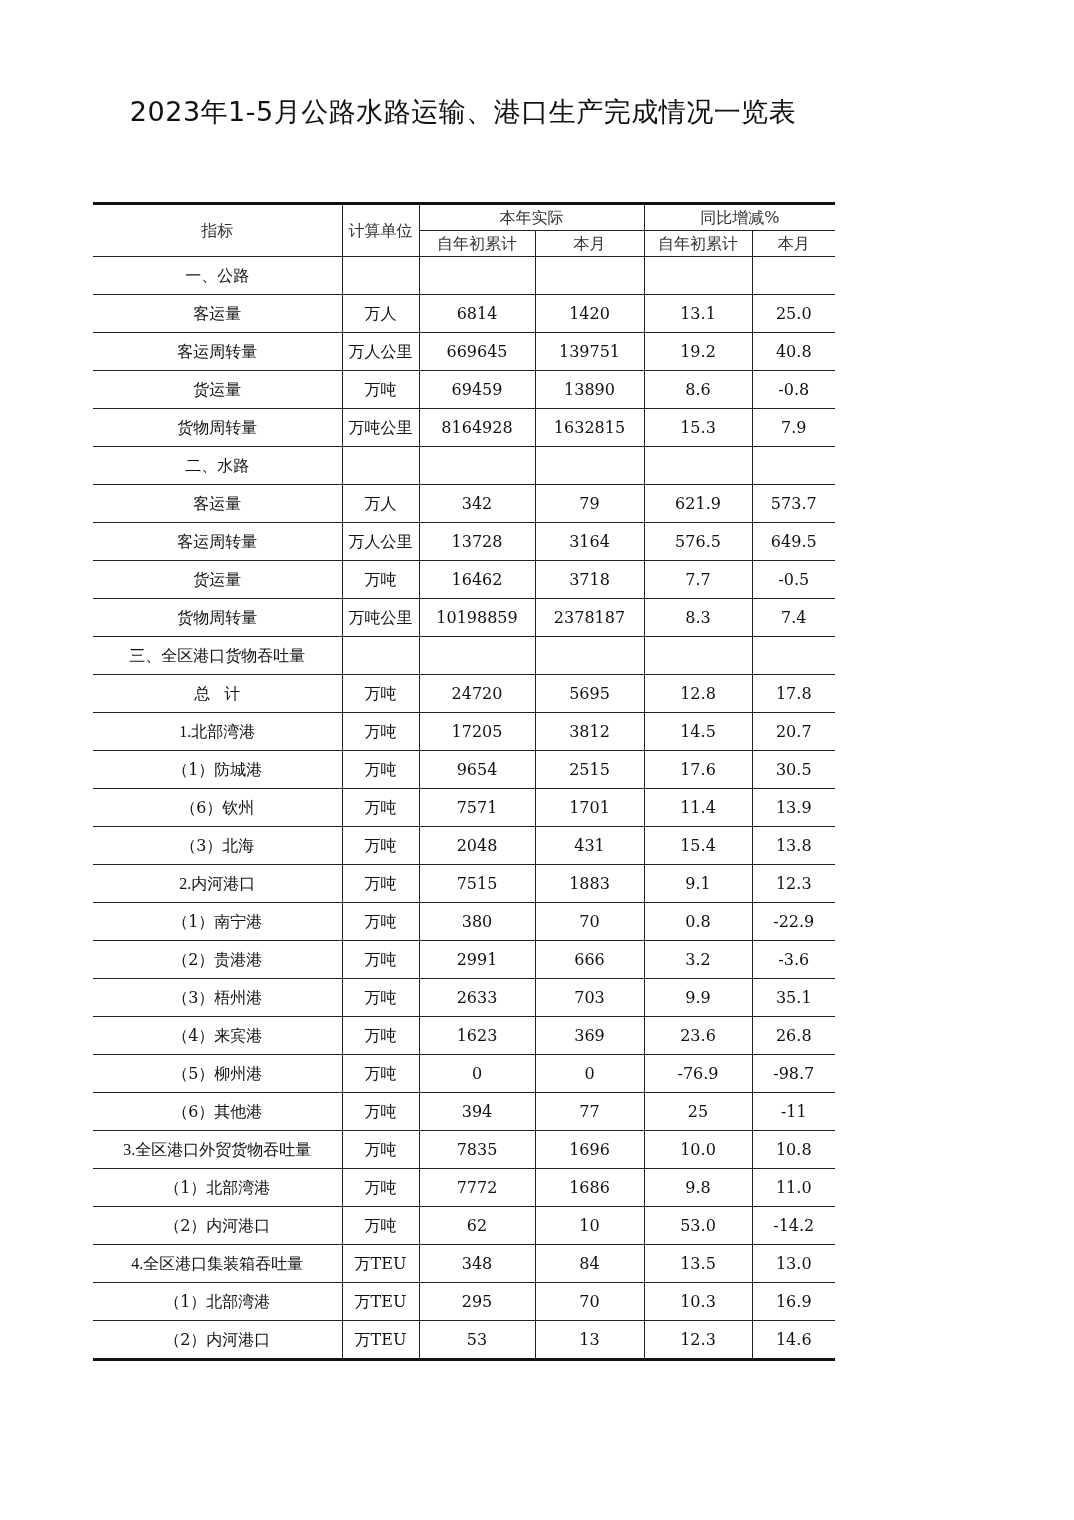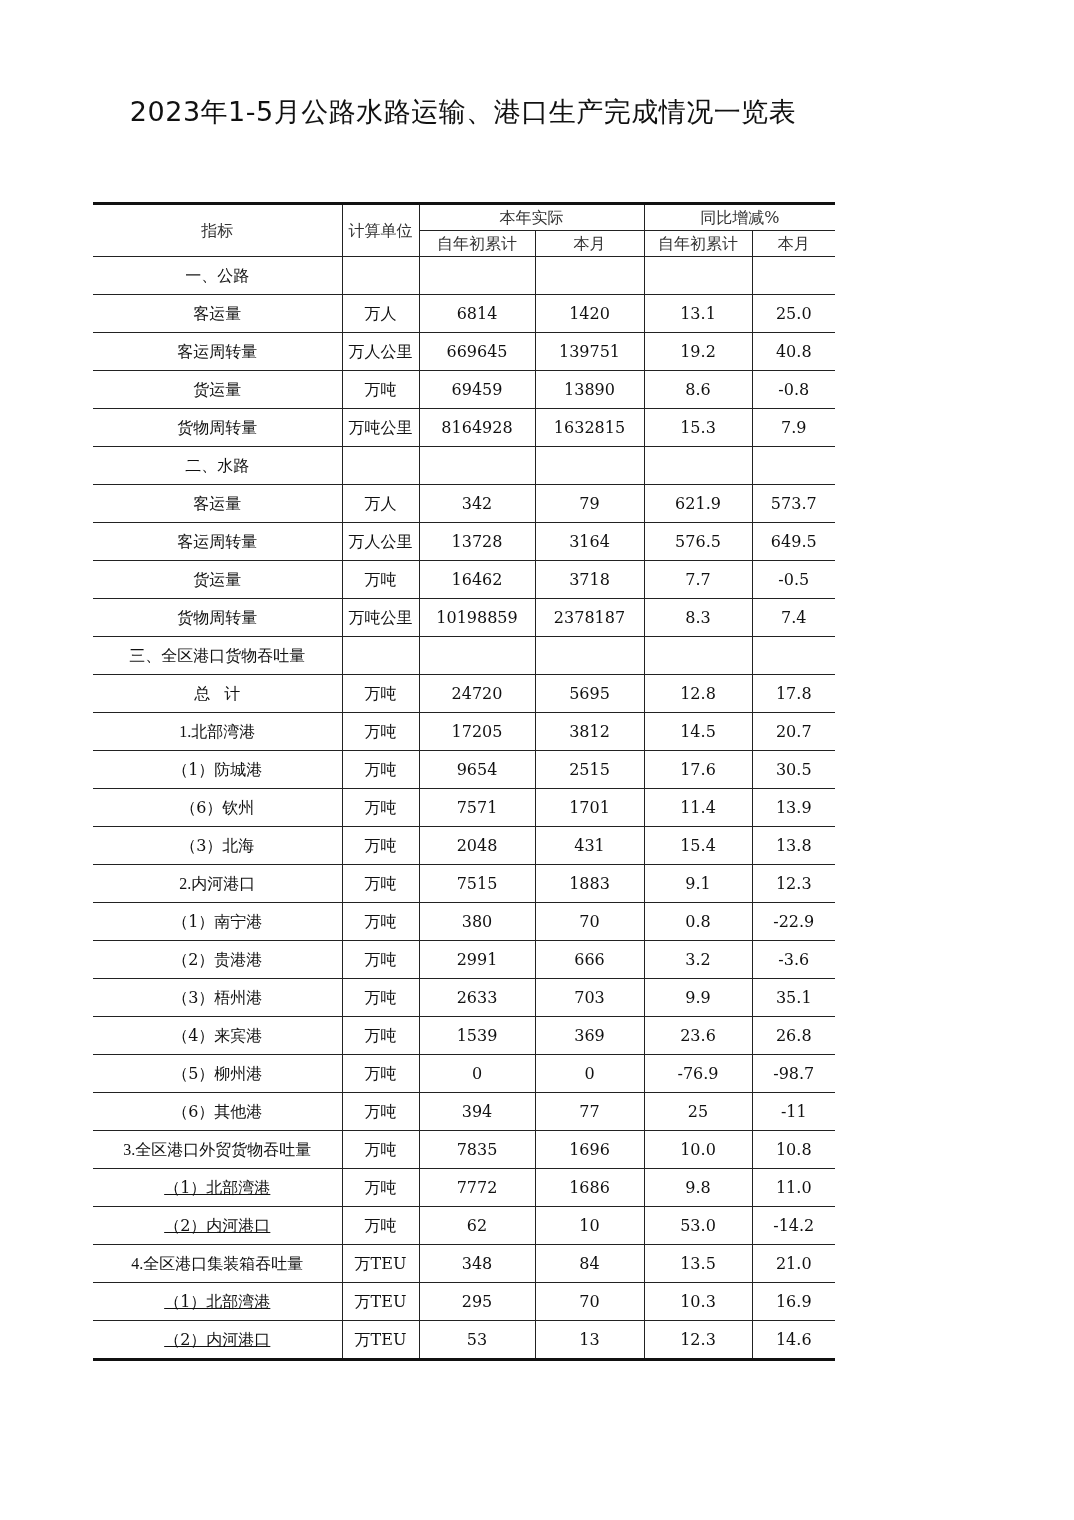--- a/index.html
+++ b/index.html
@@ -16,21 +16,21 @@
   table.stat thead tr:first-child th { border-top:3px solid #111; }
   table.stat thead th { height:25px; line-height:25px; color:#333; }
   table.stat thead tr.h1 th.idx, table.stat thead tr.h1 th.unit { height:51px; }
   table.stat td { height:37px; line-height:37px; }
   table.stat tbody tr:last-child td { border-bottom:3px solid #111; }
   table.stat tr > *:first-child { border-left:none; }
   table.stat tr > *:last-child { border-right:none; }
   td.section { text-align:left; padding-left:4px; font-family:Liberation Serif, serif; font-weight:bold; font-size:16px; }
   td.sub { text-align:center; }
   td.sub2 { text-align:left; padding-left:78px; }
-  td.sub3 { text-align:left; padding-left:70px;text-decoration:underline; }
+  td.sub3 { text-align:left; padding-left:70px; }
   td.total { font-weight:bold; letter-spacing:14px; text-indent:14px; }
   td.num { font-size:16px; }
 </style>
 </head>
 <body>
 
 <div class="title">2023年1-5月公路水路运输、港口生产完成情况一览表</div>
 
 <table class="stat">
   <colgroup>
@@ -212,21 +212,21 @@
         <td class="sub2">（3）梧州港</td>
         <td>万吨</td>
         <td class="num">2633</td>
         <td class="num">703</td>
         <td class="num">9.9</td>
         <td class="num">35.1</td>
       </tr>
       <tr>
         <td class="sub2">（4）来宾港</td>
         <td>万吨</td>
-        <td class="num">1539</td>
+        <td class="num">1623</td>
         <td class="num">369</td>
         <td class="num">23.6</td>
         <td class="num">26.8</td>
       </tr>
       <tr>
         <td class="sub2">（5）柳州港</td>
         <td>万吨</td>
         <td class="num">0</td>
         <td class="num">0</td>
         <td class="num">-76.9</td>
@@ -263,21 +263,21 @@
         <td class="num">10</td>
         <td class="num">53.0</td>
         <td class="num">-14.2</td>
       </tr>
       <tr>
         <td class="section">4.全区港口集装箱吞吐量</td>
         <td>万TEU</td>
         <td class="num">348</td>
         <td class="num">84</td>
         <td class="num">13.5</td>
-        <td class="num">21.0</td>
+        <td class="num">13.0</td>
       </tr>
       <tr>
         <td class="sub3">（1）北部湾港</td>
         <td>万TEU</td>
         <td class="num">295</td>
         <td class="num">70</td>
         <td class="num">10.3</td>
         <td class="num">16.9</td>
       </tr>
       <tr>

